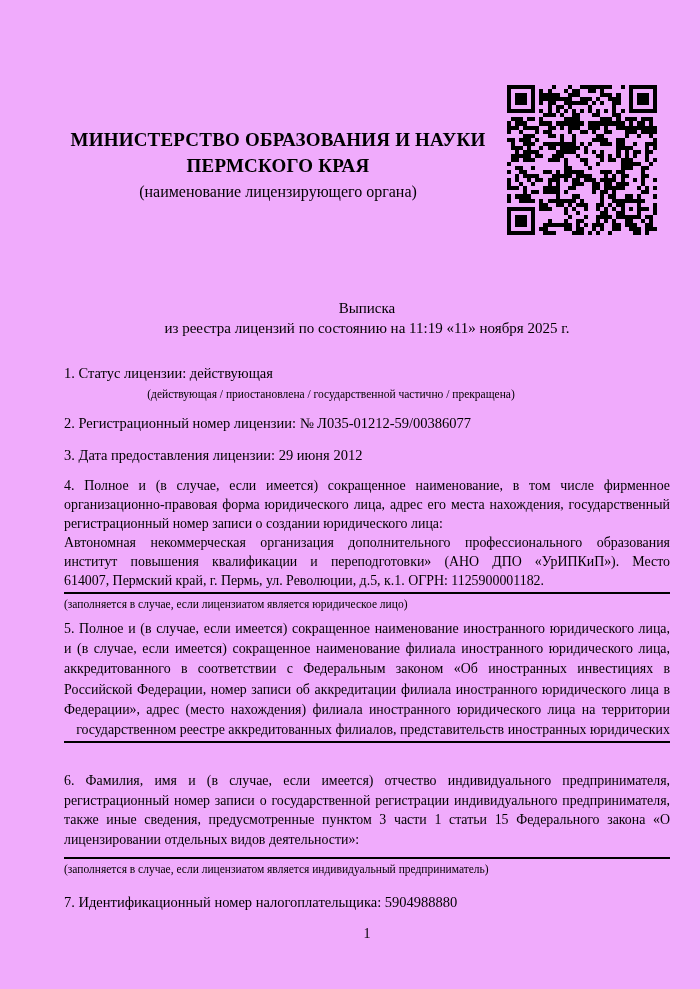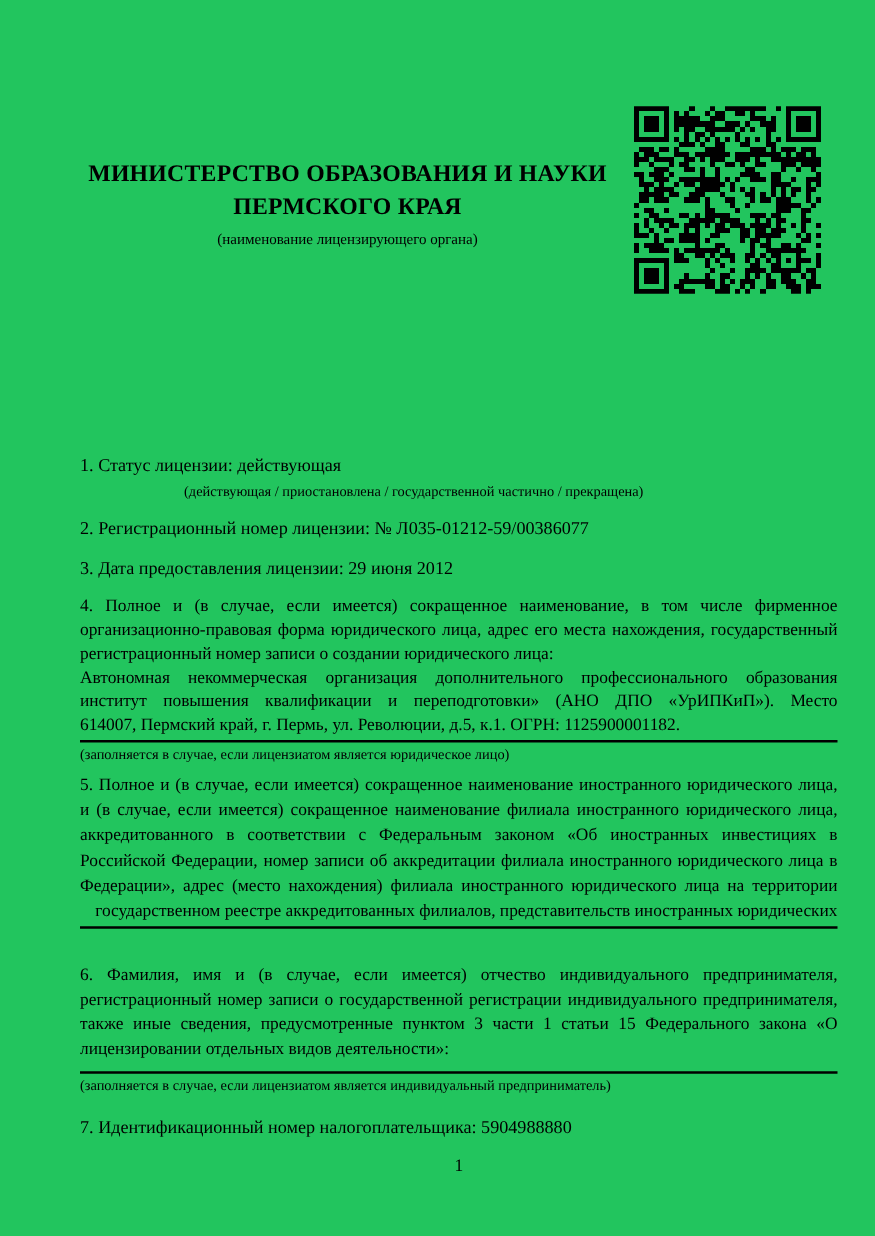--- a/index.html
+++ b/index.html
@@ -1,27 +1,27 @@
 <!DOCTYPE html>
 <html lang="ru"><head>
 <meta charset="utf-8">
 <style>
   html,body{margin:0;padding:0;background:#ffffff;}
   .page{
     position:relative;
     width:700px;height:989px;
-    background:#22c55e;
+    background:#f0abfc;
     color:#000;
     font-family:"Liberation Serif","DejaVu Serif",serif;
     overflow:hidden;
   }
   
   .header{position:absolute;left:64px;top:127px;width:428px;text-align:center;}
   .header .h1{font-weight:bold;font-size:19px;line-height:26px;letter-spacing:.2px;}
-  .header .hcap{font-size:12px;line-height:15px;margin-top:5px;}
+  .header .hcap{font-size:16px;line-height:15px;margin-top:5px;}
   
   .qr{position:absolute;left:507px;top:85px;width:150px;height:150px;}
   
   .title{position:absolute;left:64px;top:299px;width:606px;text-align:center;font-size:15px;line-height:19.5px;}
   
   .item{position:absolute;left:64px;width:606px;font-size:14.5px;line-height:19px;}
   #item1{top:364px}
   #item2{top:414px}
   #item3{top:446px}
   #item7{top:893px}
@@ -737,20 +737,24 @@
       <rect x="32" y="36" width="1" height="1" fill="#000000"></rect>
       <rect x="34" y="36" width="1" height="1" fill="#000000"></rect>
     </svg>
 
   <div class="header">
     <div class="h1">МИНИСТЕРСТВО ОБРАЗОВАНИЯ И НАУКИ</div>
     <div class="h1">ПЕРМСКОГО КРАЯ</div>
     <div class="hcap">(наименование лицензирующего органа)</div>
   </div>
 
+  <div class="title">
+    <div>Выписка</div>
+    <div>из реестра лицензий по состоянию на 11:19 «11» ноября 2025 г.</div>
+  </div>
 
   <div class="item" id="item1">1. Статус лицензии: действующая</div>
   <div class="capwrap" id="cap1">(действующая / приостановлена / государственной частично / прекращена)</div>
 
   <div class="item" id="item2">2. Регистрационный номер лицензии: № Л035-01212-59/00386077</div>
 
   <div class="item" id="item3">3. Дата предоставления лицензии: 29 июня 2012</div>
 
   <div class="sec" id="sec4">
     <div class="para">

